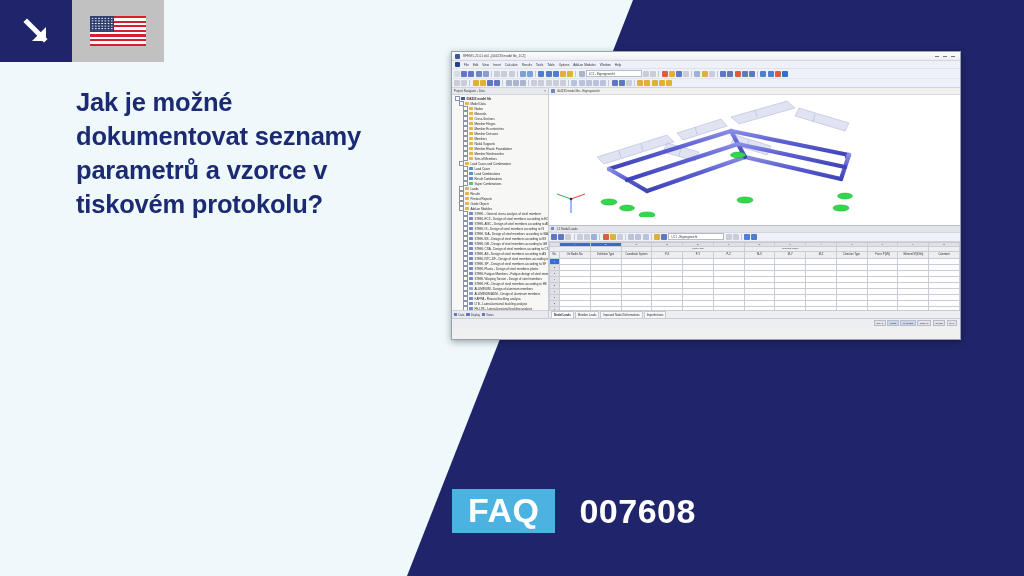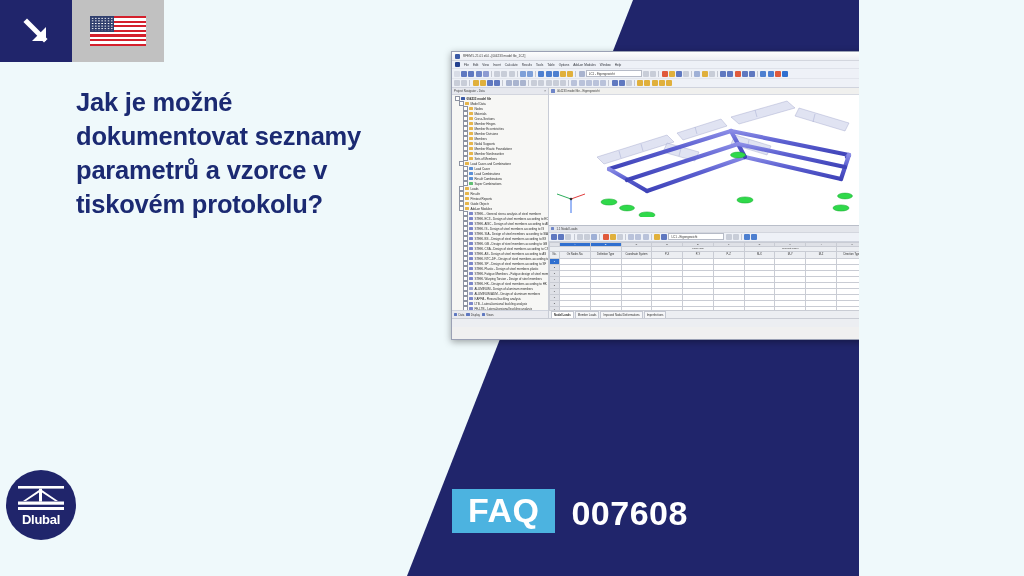--- a/index.html
+++ b/index.html
@@ -1,21 +1,21 @@
 <!DOCTYPE html>
 <html><head>
 <meta charset="utf-8">
 <style>
   html,body{margin:0;padding:0;}
   body{
     width:1024px;height:576px;overflow:hidden;position:relative;
     background:#eff9fb;
     font-family:"Liberation Sans", sans-serif;
   }
-  #stage{position:absolute;inset:0;width:859px;height:576px;overflow:hidden;}
+  #stage{position:absolute;inset:0;width:1024px;height:576px;overflow:hidden;}
 
   
   .bg-light{position:absolute;inset:0;background:#eff9fb;}
   .bg-navy{
     position:absolute;inset:0;background:#20256b;
     clip-path:polygon(633px 0px, 1024px 0px, 1024px 576px, 407px 576px);
   }
 
   
   .badge-row{position:absolute;left:0;top:0;height:62px;display:flex;}
@@ -46,21 +46,21 @@
   
   .logo{position:absolute;left:6px;top:470px;width:70px;height:70px;}
   .logo .circ{position:absolute;inset:0;border-radius:50%;background:#20256b;}
   .logo .mark{position:absolute;left:12px;top:16px;width:46px;height:26px;}
   .logo .wordmark{
     position:absolute;left:0;top:42px;width:70px;text-align:center;
     color:#ffffff;font-size:13px;font-weight:bold;letter-spacing:-0.3px;
   }
 
   
-  .faq-wrap{position:absolute;left:452px;top:489px;display:flex;align-items:flex-end;gap:16px;}
+  .faq-wrap{position:absolute;left:452px;top:489px;display:flex;align-items:center;gap:24px;}
   .faq-tag{
     background:#4cb3e0;color:#ffffff;font-weight:bold;font-size:34px;
     padding:4px 16px 6px 16px;letter-spacing:0.5px;line-height:1;
   }
   .faq-num{color:#ffffff;font-weight:bold;font-size:34px;letter-spacing:0.5px;}
 
   
   .appwin{
     position:absolute;left:451px;top:51px;width:508px;height:287px;
     background:#f0f0f0;border:1px solid #9aa0b4;
@@ -197,34 +197,20 @@
         <div class="stripes"></div>
         <div class="canton">
           <div class="stars"></div>
         </div>
       </div>
     </div>
   </div>
 
   <div class="headline">Jak je možné dokumentovat seznamy parametrů a vzorce v tiskovém protokolu?</div>
 
-  <div class="logo">
-    <div class="circ"></div>
-    <div class="mark">
-      <svg width="46" height="26" viewBox="0 0 46 26" aria-hidden="true">
-        <rect x="0" y="0" width="46" height="2.6" fill="#ffffff"></rect>
-        <rect x="0" y="15.5" width="46" height="3.2" fill="#ffffff"></rect>
-        <rect x="21" y="2.6" width="3" height="13" fill="#ffffff"></rect>
-        <polygon points="22.5,3 5,15 8,15 22.5,5.5" fill="#ffffff"></polygon>
-        <polygon points="22.5,3 40,15 37,15 22.5,5.5" fill="#ffffff"></polygon>
-        <rect x="0" y="21" width="46" height="3" fill="#ffffff"></rect>
-      </svg>
-    </div>
-    <div class="wordmark">Dlubal</div>
-  </div>
 
   <div class="faq-wrap">
     <div class="faq-tag">FAQ</div>
     <div class="faq-num">007608</div>
   </div>
 
   <div class="appwin">
 
     <div class="titlebar">
       <div class="tb-icon"></div>

